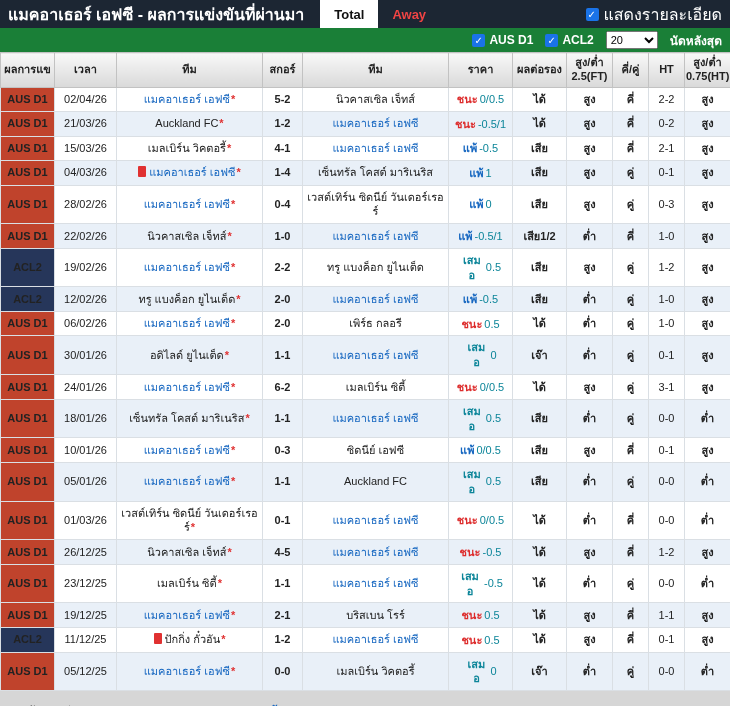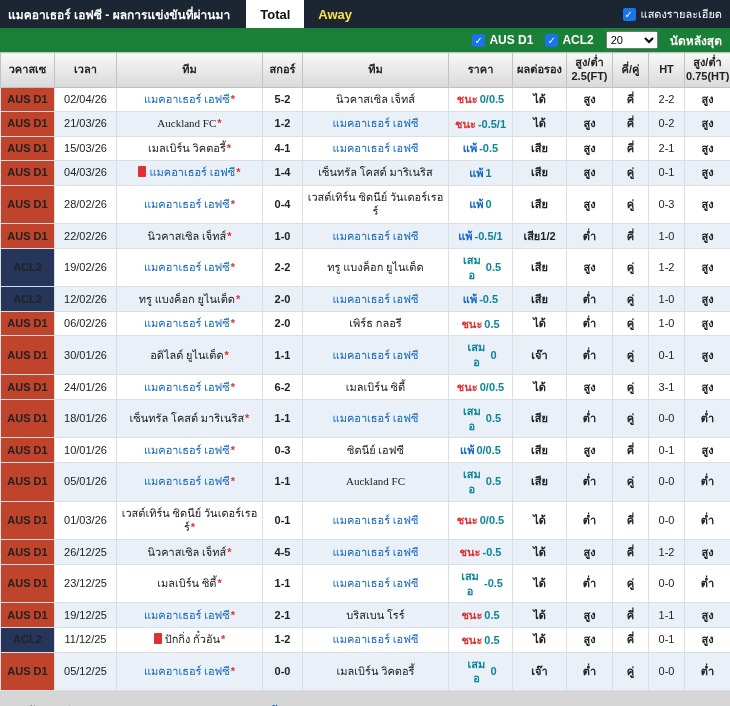--- a/index.html
+++ b/index.html
@@ -8,26 +8,26 @@
     background:#d6d6d6;
     font-family:"Liberation Sans","DejaVu Sans",sans-serif;
     font-size:12px;
     color:#111;
   }
   
   .titlebar{
     background:#1c2633;color:#fff;height:28px;
     display:flex;align-items:center;padding:0 8px;gap:10px;
   }
-  .titlebar .title{font-weight:bold;font-size:12px;white-space:nowrap;}
+  .titlebar .title{font-weight:bold;font-size:16px;white-space:nowrap;}
   .tabs{display:flex;height:100%;margin-left:6px;}
   .tab{padding:0 14px;display:flex;align-items:center;font-weight:bold;font-size:13px;cursor:pointer;text-align:center;}
   .tab.active{background:#ffffff;color:#111;}
-  .tab.inactive{color:#fde047;}
-  .detail-check{margin-left:auto;display:flex;align-items:center;gap:5px;font-size:11px;cursor:pointer;}
+  .tab.inactive{color:#ef4444;}
+  .detail-check{margin-left:auto;display:flex;align-items:center;gap:5px;font-size:16px;cursor:pointer;}
   .cb{display:inline-block;width:13px;height:13px;background:#1a73e8;border-radius:2px;position:relative;flex:0 0 auto;}
   .cb::after{content:"✓";color:#fff;font-size:10px;line-height:13px;position:absolute;left:2px;top:0;}
   
   .greenbar{
     background:#1a7f37;height:24px;color:#fff;font-weight:bold;font-size:12px;
     display:flex;align-items:center;justify-content:flex-end;gap:12px;padding:0 8px;
   }
   .league-check{display:flex;align-items:center;gap:4px;cursor:pointer;}
   .greenbar select{height:18px;font-size:11px;width:52px;}
   
@@ -40,27 +40,27 @@
   }
   table.main td{
     border:1px solid #dadfe4;padding:4px 2px;text-align:center;
     vertical-align:middle;font-size:11px;line-height:1.35;color:#222;
   }
   tr.even td{background:#e9f0f8;}
   td.league{padding:0;font-weight:bold;color:#fff;font-size:11px;}
   td.league.aus{background:#c0432c;}
   td.league.acl{background:#26365a;}
   td.date{color:#444;}
-  .team{color:#222;font-family:Liberation Serif, serif;}
+  .team{color:#222;}
   .team.main{color:#1566c0;}
   .star{color:#e03131;font-weight:bold;margin-left:1px;}
   td.score{color:#e03131;font-weight:bold;}
   .redcard{display:inline-block;width:8px;height:11px;background:#e03131;border-radius:1px;margin-right:3px;vertical-align:-1px;}
   .res{display:inline-block;max-width:24px;overflow-wrap:anywhere;vertical-align:middle;font-weight:bold;}
-  .line{color:#0c8599;margin-left:2px;display:inline-block;vertical-align:middle;font-weight:bold;}
+  .line{color:#0c8599;margin-left:2px;display:inline-block;vertical-align:middle;font-weight:normal;}
   .t-r{color:#dd2c2c;font-family:Liberation Serif, serif;}
   .t-b{color:#1566c0;text-align:center;}
   .t-t{color:#0c8599;font-family:Liberation Serif, serif;}
   .t-o{color:#e25822;}
   td.ht{color:#333;}
   td.bold{font-weight:bold;}
   
   .summary{padding:10px 12px 6px 12px;}
   .sline{margin-bottom:7px;font-size:12px;}
   .seg-k{color:#111;}
@@ -107,21 +107,21 @@
     <col style="width:146px">
       <col style="width:64px">
       <col style="width:54px">
       <col style="width:46px">
     <col style="width:36px">
       <col style="width:36px">
       <col style="width:46px">
   </colgroup>
   <thead>
       <tr id="hdr-row">
-        <th>วคาสเซ</th>
+        <th>ผลการแข</th>
         <th>เวลา</th>
         <th>ทีม</th>
         <th>สกอร์</th>
         <th>ทีม</th>
         <th>ราคา</th>
         <th>ผลต่อรอง</th>
         <th>สูง/ต่ำ
 2.5(FT)</th>
         <th>คี่/คู่</th>
         <th>HT</th>

